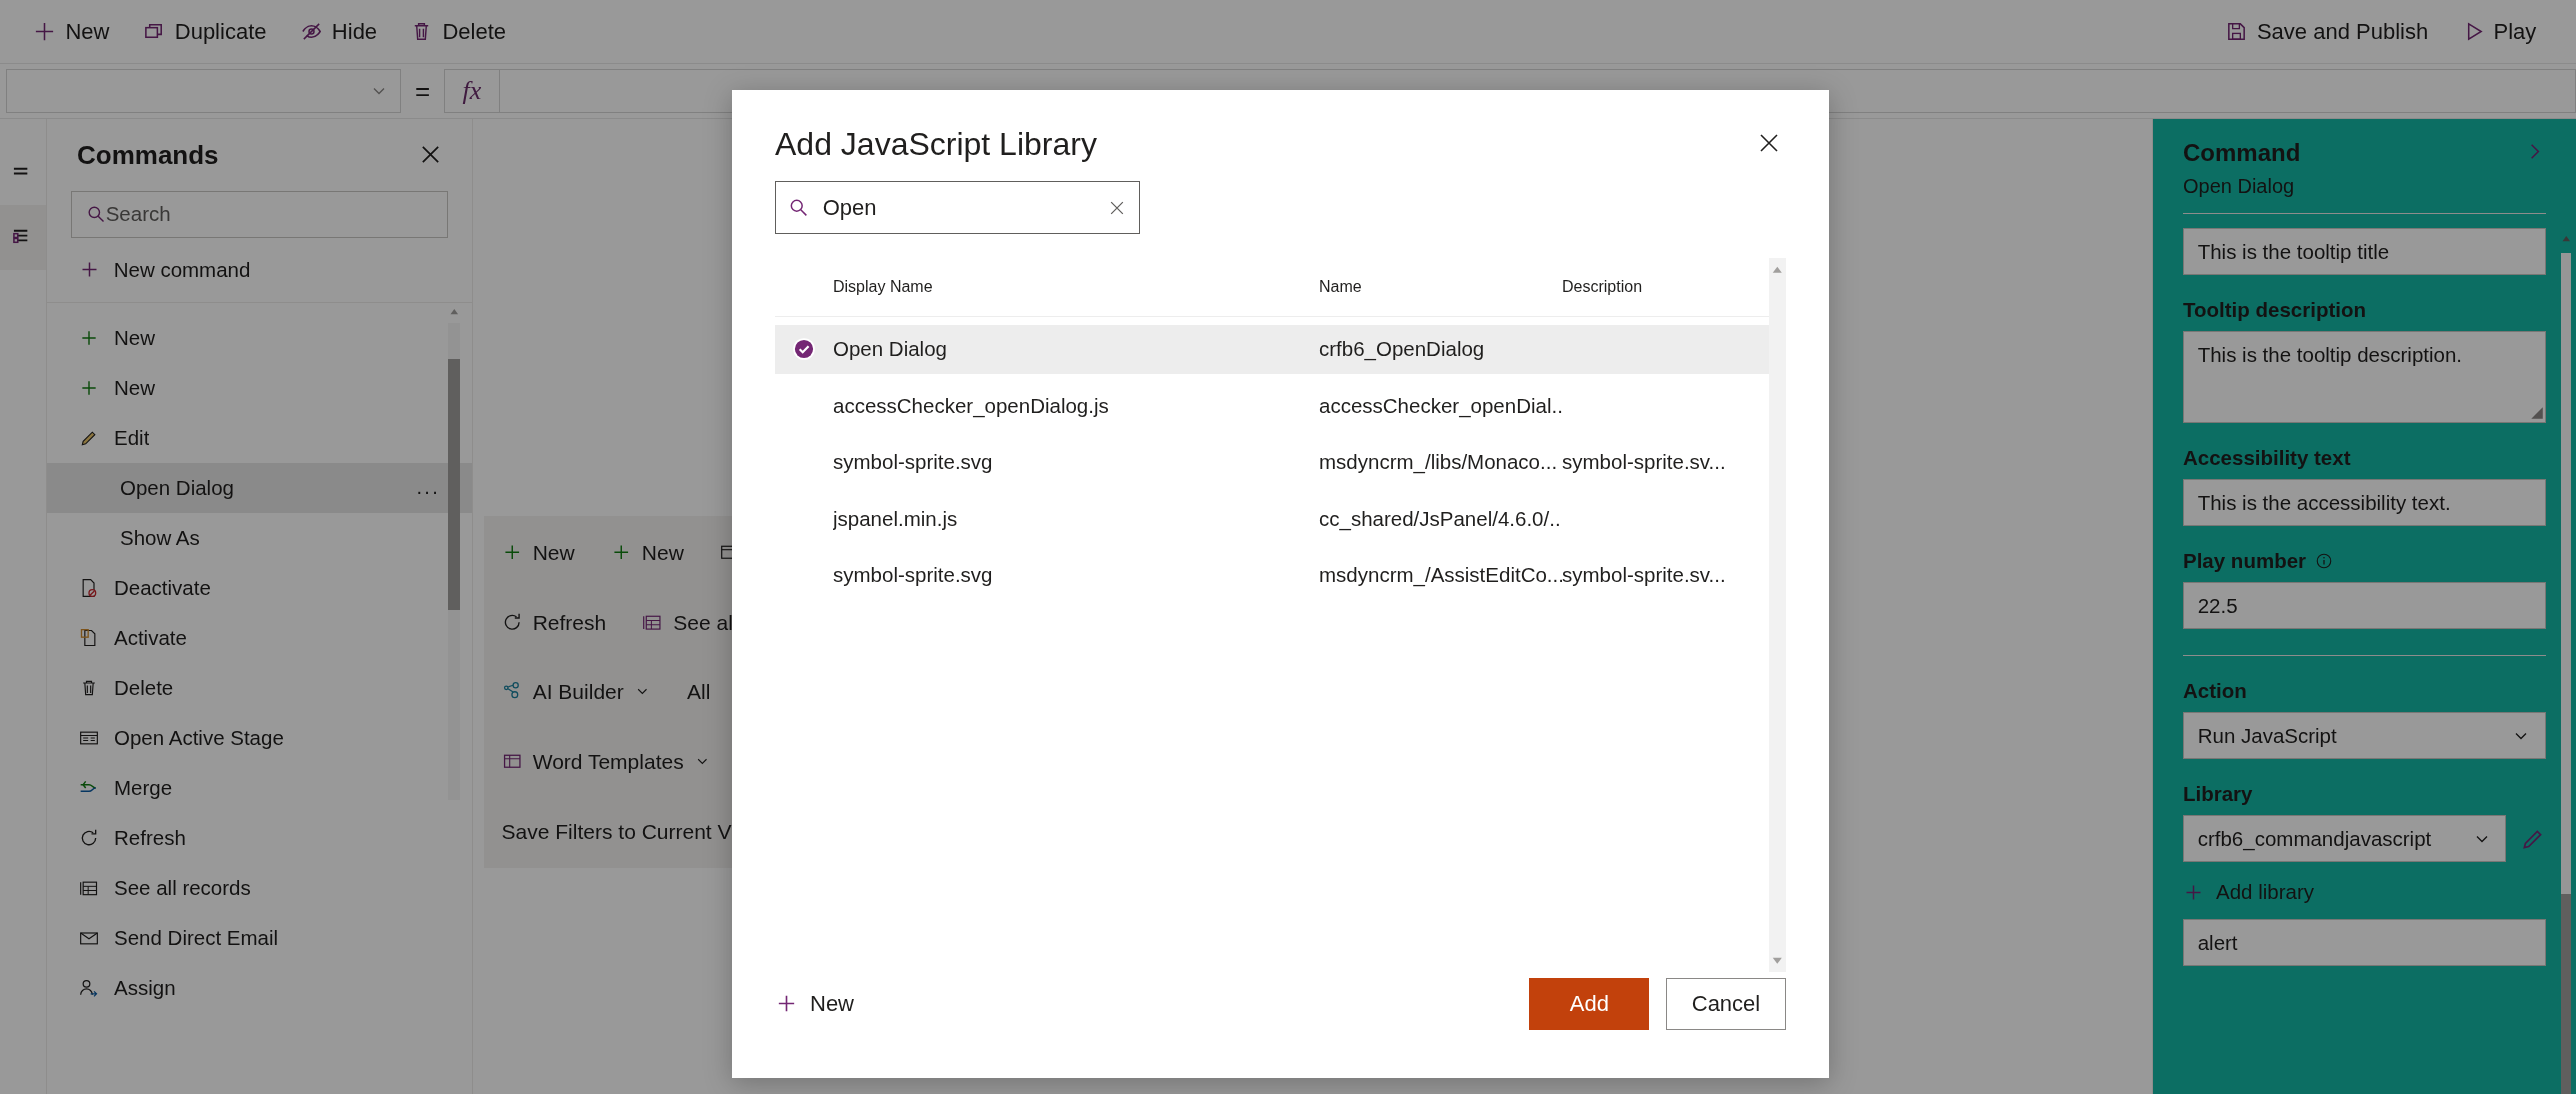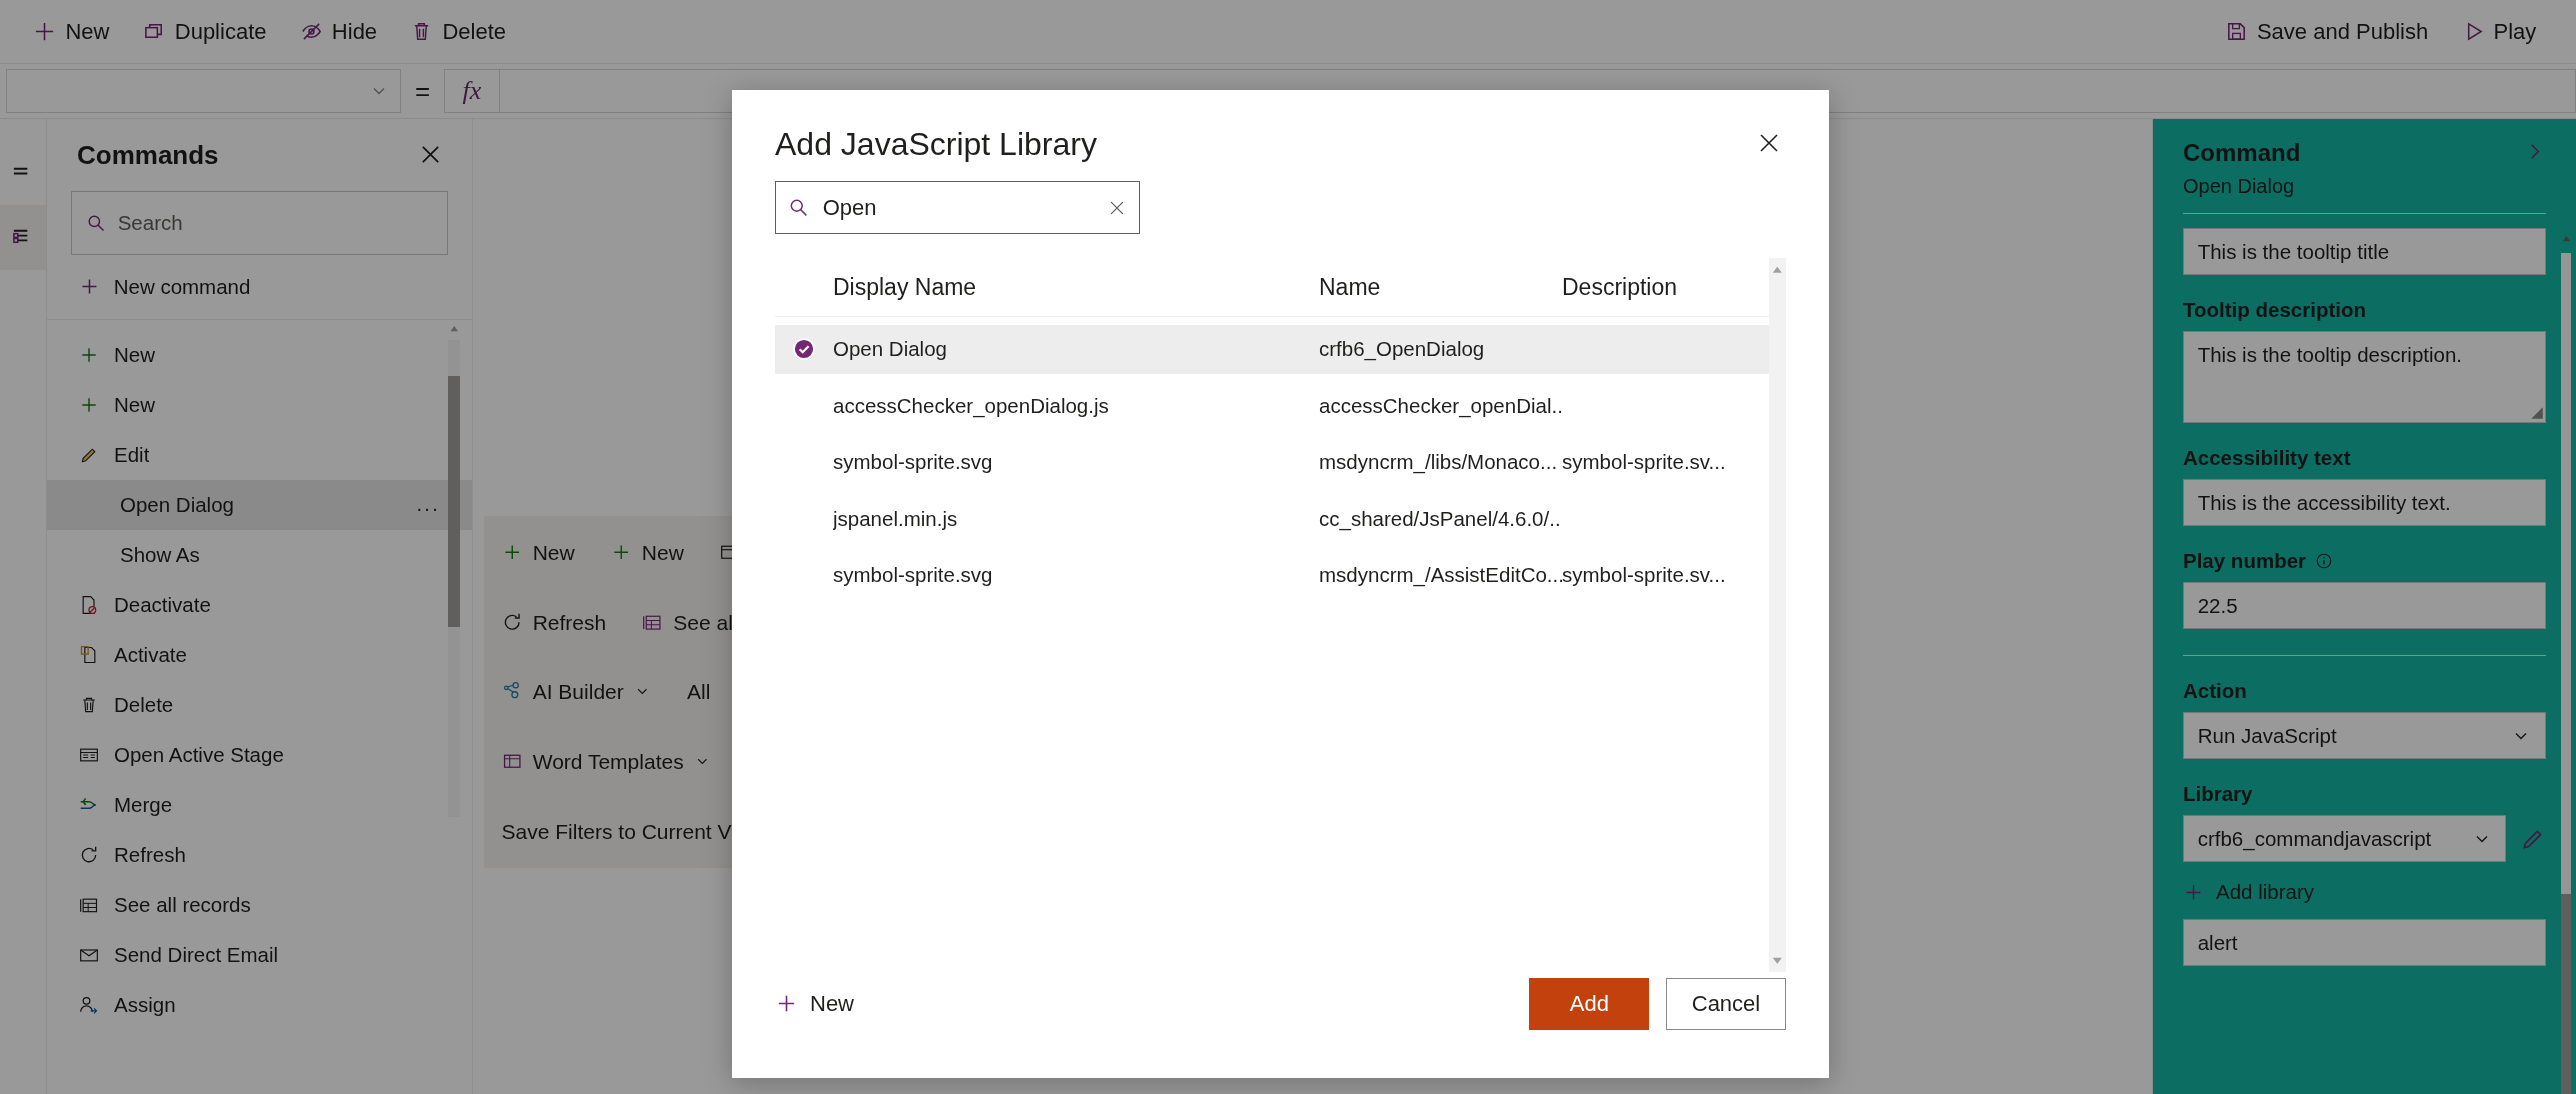--- a/index.html
+++ b/index.html
@@ -69,22 +69,22 @@
 
   
   .cmdpanel{
     position:absolute; left:47px; top:119px; width:426px; height:976px;
     background:#ffffff; border-right:0.8px solid #edebe9;
   }
   .cp-head{ display:flex;align-items:center; padding:21px 30px 9px 30px;}
   .cp-title{ font-size:26px; font-weight:700; color:#201f1e;}
   .cp-close{ margin-left:auto; cursor:pointer; }
   .cp-search{
-    margin:10.6px 24px 0 24px; height:64px; border:0.8px solid #c8c6c4;
-    background:#fff; display:flex; align-items:center; gap:12px; padding:0 13.7px;
+    margin:10.6px 24px 0 24px; height:47px; border:0.8px solid #c8c6c4;
+    background:#fff; display:flex; align-items:center; padding:0 13.7px;
     font-size:20.5px; color:#605e5c;
   }
   .cp-newcmd{
     display:flex;align-items:center;gap:13.7px; padding:20px 32px 20px 32px;
     font-size:20.5px; color:#201f1e; cursor:pointer;
   }
   .cp-sep{ height:0.8px; background:#edebe9; }
   .cp-list{ position:relative; }
   .cp-row{
     display:flex;align-items:center;gap:15px; height:50px; padding:0 32px;
@@ -160,21 +160,21 @@
   .m-search-wrap{ padding:18px 43px 0 43px; }
   .m-search{
     width:365px; height:53px; border:0.8px solid #605e5c; background:#fff;
     display:flex; align-items:center; gap:13.7px; padding:0 12px;
   }
   .m-search .val{ font-size:22px; color:#201f1e; flex:1;}
   .m-search .clr{ cursor:pointer;}
   .m-listwrap{ margin:23px 43px 0 43px; flex:1; display:flex; border-top:0.8px solid #ffffff; position:relative;}
   .m-table{ flex:1; }
   .m-thead{ display:flex; height:59px; align-items:center; border-bottom:0.8px solid #ededed;}
-  .m-th{ font-size:23px; color:#201f1e; font-weight:400; }
+  .m-th{ font-size:16px; color:#201f1e; font-weight:400; }
   .m-tr{ display:flex; height:49px; align-items:center; cursor:pointer;}
   .m-tr.sel{ background:#ededed;}
   .m-td{ font-size:20.5px; color:#201f1e; overflow:hidden; white-space:nowrap;}
   .col-chk{ width:58px; flex:0 0 58px; display:flex; align-items:center; justify-content:center;}
   .col-disp{ width:486px; flex:0 0 486px; }
   .col-name{ width:243px; flex:0 0 243px; }
   .col-desc{ flex:1; }
   .m-sb{ width:16.7px; flex:0 0 16.7px; background:#f2f2f2; position:relative;}
   .m-sb .arw{ position:absolute; left:3px;}
   .m-sb .arw.up{ top:4.6px;} .m-sb .arw.dn{ bottom:4.6px;}

